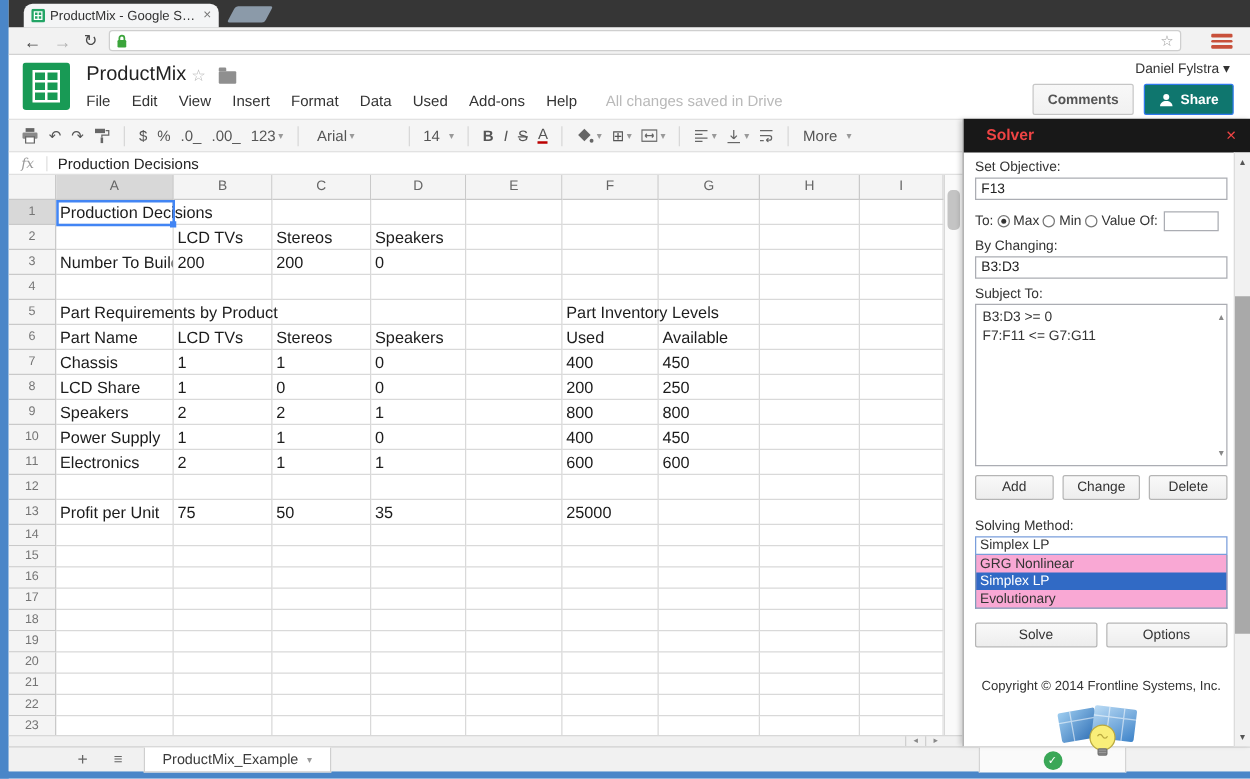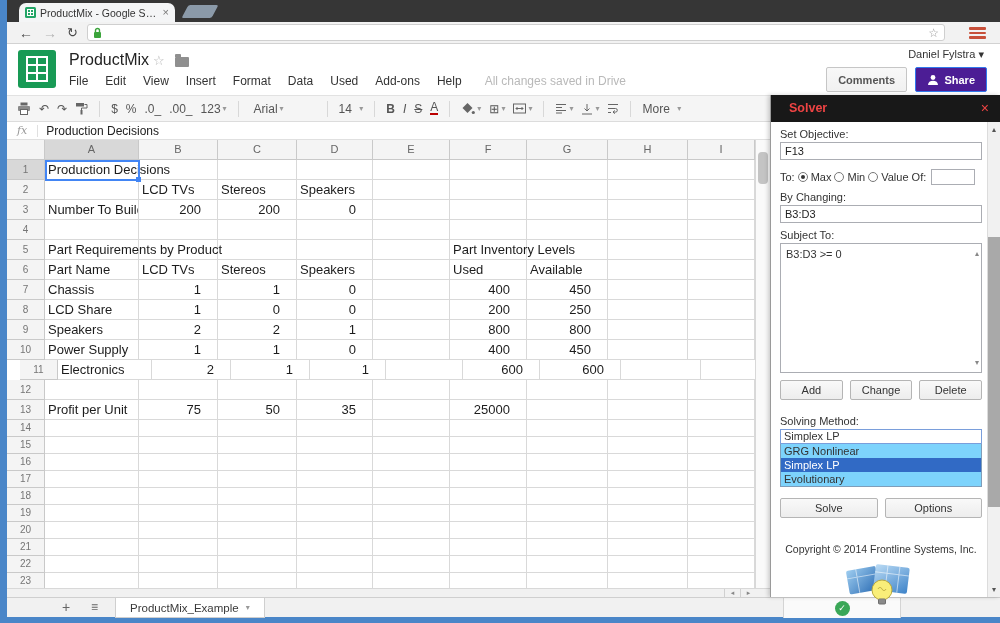--- a/index.html
+++ b/index.html
@@ -34,21 +34,21 @@
   #sheets-logo{position:absolute;left:11px;top:6px}
   #doc-title{position:absolute;left:62px;top:7px;font-size:16px;color:#232323}
   #title-star{position:absolute;left:146px;top:9px;color:#b5b5b5;font-size:13px}
   #title-folder{position:absolute;left:168px;top:13px;width:14px;height:10px;background:#8f8f8f;border-radius:1px}
   #title-folder:before{content:"";position:absolute;left:0;top:-3px;width:6px;height:3px;background:#8f8f8f;border-radius:1px 1px 0 0}
   #menubar{position:absolute;left:62px;top:30px;font-size:12px;color:#333;display:flex;gap:17px;align-items:center}
   #saved-status{color:#b9b9b9;margin-left:6px}
   #account-name{position:absolute;right:16px;top:4px;font-size:11px;color:#333}
   .gbtn{position:absolute;top:23px;height:25px;border:1px solid #c6c6c6;border-radius:2px;background:linear-gradient(#f8f8f8,#f1f1f1);font-size:11px;font-weight:bold;color:#555;display:flex;align-items:center;padding:0 11px;gap:5px}
   #comments-btn{right:93px}
-  #share-btn{right:13px;background:#4c1d95;border-color:#3079ed;color:#fff}
+  #share-btn{right:13px;background:#0f766e;border-color:#3079ed;color:#fff}
 
   
   #gtoolbar{left:7px;top:95px;width:763px;height:27px;background:#f5f5f5;border-top:1px solid #e2e2e2;border-bottom:1px solid #dcdcdc;display:flex;align-items:center;padding-left:10px;gap:8px;font-size:12px;color:#555}
   #gtoolbar .sep{width:1px;height:16px;background:#d8d8d8;margin:0 3px}
   #gtoolbar .ti{display:flex;align-items:center;gap:2px;white-space:nowrap}
   #gtoolbar .caret{font-size:8px;color:#999}
   #gtoolbar .combo{border-right:0;padding:2px 4px;min-width:66px;justify-content:flex-start}
   .tb-b{font-weight:bold}.tb-i{font-style:italic}.tb-s{text-decoration:line-through}
   .tb-a{border-bottom:2px solid #b00;line-height:11px}
 
@@ -60,21 +60,21 @@
 
   
   #gridwrap{left:7px;top:140px;width:748px;height:448px;background:#fff;overflow:hidden}
   .grow{display:flex}
   .chdr,.corner,.rhdr{background:#f4f4f4;border-right:1px solid #c9c9c9;border-bottom:1px solid #c9c9c9;flex:none}
   .chdr{font-size:11px;color:#666;text-align:center;line-height:19px;height:20px}
   .corner{width:38px;height:20px}
   .rhdr{width:38px;font-size:10px;color:#757575;text-align:center}
   .hsel{background:#d8d8d8}
   .cell{flex:none;border-right:1px solid #d9d9d9;border-bottom:1px solid #d9d9d9;font-size:13px;color:#1c1c1c;padding:0 3px;white-space:nowrap}
-  .cell.num{text-align:right;padding-right:16px}
+  .cell.num{text-align:left;padding-right:16px}
   .cell.clip{overflow:hidden}
   .cell.spill{overflow:visible;position:relative;z-index:2}
   #sel-outline{left:38px;top:20px;width:95px;height:21px;border:2px solid #4285f4;z-index:3}
   #sel-handle{right:-3px;bottom:-3px;width:5px;height:5px;background:#4285f4;position:absolute}
 
   
   #vscroll{left:755px;top:140px;width:15px;height:448px;background:#fafafa;border-left:1px solid #d8d8d8}
   #vthumb{left:2px;top:12px;width:10px;height:32px;background:#c4c4c4;border-radius:4px;position:absolute}
   #hscroll{left:7px;top:588px;width:763px;height:9px;background:#f1f1f1;border-top:1px solid #d8d8d8}
   .harr{position:absolute;top:0;width:16px;height:8px;font-size:7px;color:#888;text-align:center;line-height:8px;border-left:1px solid #d0d0d0}
@@ -105,21 +105,21 @@
   .radio{width:10px;height:10px;border:1px solid #777;border-radius:50%;background:#fff;position:relative;flex:none}
   .radio.on:after{content:"";position:absolute;left:2px;top:2px;width:4px;height:4px;border-radius:50%;background:#333}
   #valueof-input{width:44px;height:16px;margin-left:2px}
   #constraints{margin-top:2px;height:130px;border:1px solid #abadb3;position:relative;padding:3px 14px 0 5px;line-height:15px}
   #constraints .up{position:absolute;top:2px;right:2px;font-size:8px;color:#888}
   #constraints .dn{position:absolute;bottom:2px;right:2px;font-size:8px;color:#888}
   .btnrow{display:flex;gap:7px;margin-top:7px}
   .wbtn{flex:1;height:20px;background:linear-gradient(#f9f9f9,#ededed);border:1px solid #b5b5b5;border-radius:2px;font-size:11px;color:#333;text-align:center;line-height:18px}
   #method-label{margin-top:15px}
   #method-select{height:15px;border:1px solid #7a9edb;padding:0 3px;line-height:13px;display:flex;justify-content:space-between;align-items:center}
-  #method-list{border:1px solid #7f9db9;border-top:0;background:#7dd3fc}
+  #method-list{border:1px solid #7f9db9;border-top:0;background:#f9a8d4}
   #method-list .opt{height:14px;line-height:14px;padding:0 3px}
   #method-list .hl{background:#316ac5;color:#fff}
   #solve-row{margin-top:11px}
   #copyright{margin-top:25px;font-size:10.5px;color:#333;text-align:center;white-space:nowrap}
   #frontline-logo{display:block;margin:7px auto 0}
 </style>
 </head>
 <body>
 
 <div id="frame-left" class="abs"></div>
@@ -405,21 +405,21 @@
       <div class="cell num" style="width: 79px; height: 20px; line-height: 19px;">1</div>
       <div class="cell num" style="width: 79px; height: 20px; line-height: 19px;">1</div>
       <div class="cell num" style="width: 76px; height: 20px; line-height: 19px;">0</div>
       <div class="cell" style="width: 77px; height: 20px; line-height: 19px;"></div>
       <div class="cell num" style="width: 77px; height: 20px; line-height: 19px;">400</div>
       <div class="cell num" style="width: 81px; height: 20px; line-height: 19px;">450</div>
       <div class="cell" style="width: 80px; height: 20px; line-height: 19px;"></div>
       <div class="cell" style="width: 67px; height: 20px; line-height: 19px;"></div>
     </div>
     <div class="grow">
-      <div class="rhdr" style="height: 20px; line-height: 19px; margin-left: 13px;">11</div>
+      <div class="rhdr" style="height: 20px; line-height: 19px;">11</div>
       <div class="cell clip" style="width: 94px; height: 20px; line-height: 19px;">Electronics</div>
       <div class="cell num" style="width: 79px; height: 20px; line-height: 19px;">2</div>
       <div class="cell num" style="width: 79px; height: 20px; line-height: 19px;">1</div>
       <div class="cell num" style="width: 76px; height: 20px; line-height: 19px;">1</div>
       <div class="cell" style="width: 77px; height: 20px; line-height: 19px;"></div>
       <div class="cell num" style="width: 77px; height: 20px; line-height: 19px;">600</div>
       <div class="cell num" style="width: 81px; height: 20px; line-height: 19px;">600</div>
       <div class="cell" style="width: 80px; height: 20px; line-height: 19px;"></div>
       <div class="cell" style="width: 67px; height: 20px; line-height: 19px;"></div>
     </div>
@@ -613,20 +613,21 @@
       <span>Min</span>
       <span class="radio"></span>
       <span>Value Of:</span>
       <span id="valueof-input" class="si"></span>
     </div>
     <div class="sl">By Changing:</div>
     <div class="si">B3:D3</div>
     <div class="sl">Subject To:</div>
     <div id="constraints">
       <div>B3:D3 &gt;= 0</div>
+      <div>F7:F11 &lt;= G7:G11</div>
       <span class="up">▴</span>
       <span class="dn">▾</span>
     </div>
     <div class="btnrow">
       <div class="wbtn">Add</div>
       <div class="wbtn">Change</div>
       <div class="wbtn">Delete</div>
     </div>
     <div class="sl" id="method-label">Solving Method:</div>
     <div id="method-select">

